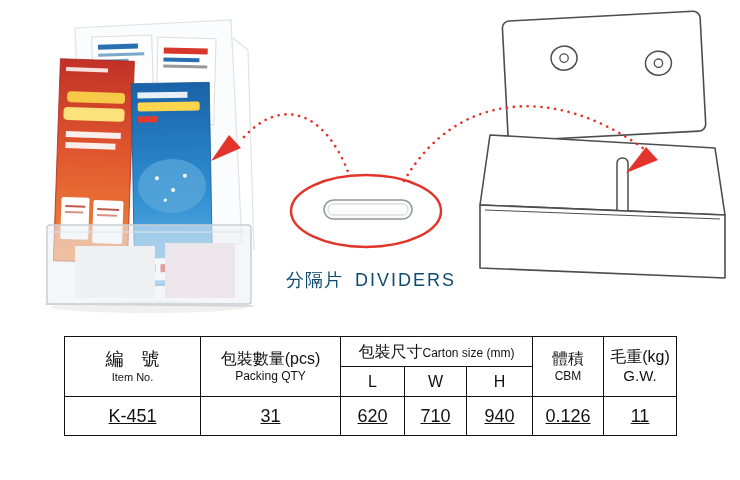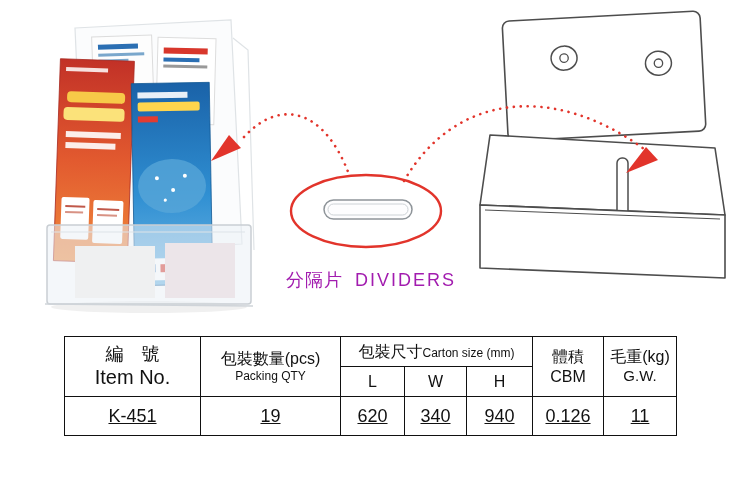--- a/index.html
+++ b/index.html
@@ -5,21 +5,21 @@
   html,body { margin:0; padding:0; background:#ffffff; }
   .canvas {
     position:relative; width:740px; height:480px; background:#ffffff;
     font-family:"Liberation Sans", sans-serif; overflow:hidden; color:#111;
   }
   .abs { position:absolute; }
 
   
   .caption {
     position:absolute; left:286px; top:268px; width:200px;
-    font-size:18px; color:#a21caf; letter-spacing:1px; white-space:nowrap;
+    font-size:18px; color:#0c4a6e; letter-spacing:1px; white-space:nowrap;
   }
   .caption .en { margin-left:12px; letter-spacing:2px; }
 
   
   table.spec {
     position:absolute; left:64px; top:336px; width:612px;
     border-collapse:collapse; table-layout:fixed; background:#fff;
   }
   table.spec td {
     border:1.6px solid #111; text-align:center; vertical-align:middle;
@@ -145,48 +145,48 @@
         <col class="c3">
         <col class="c4">
         <col class="c5">
         <col class="c6">
         <col class="c7">
     </colgroup>
     <tbody>
       <tr class="hrow1">
         <td rowspan="2">
           <div class="zh-big">編　號</div>
-          <div class="en-sub" style="font-size:20px">Item No.</div>
+          <div class="en-sub" style="font-size:11px">Item No.</div>
         </td>
         <td rowspan="2">
           <div class="zh-mid">包裝數量(pcs)</div>
           <div class="en-sub">Packing QTY</div>
         </td>
         <td colspan="3" class="inline-hdr">
           <span class="zh-mid">包裝尺寸</span><span class="en-sub">Carton size (mm)</span>
         </td>
         <td rowspan="2">
           <div class="zh-mid" style="font-size:16px">體積</div>
-          <div class="en-sub" style="font-size:16px">CBM</div>
+          <div class="en-sub" style="font-size:12px">CBM</div>
         </td>
         <td rowspan="2">
           <div class="zh-mid">毛重(kg)</div>
           <div class="en-sub" style="font-size:15px">G.W.</div>
         </td>
       </tr>
       <tr class="hrow2">
         <td>L</td>
         <td>W</td>
         <td>H</td>
       </tr>
       <tr class="drow">
         <td>K-451</td>
-        <td>19</td>
+        <td>31</td>
         <td>620</td>
-        <td>340</td>
+        <td>710</td>
         <td>940</td>
         <td>0.126</td>
         <td>11</td>
       </tr>
     </tbody>
   </table>
 
 </div>
 
 </body></html>

